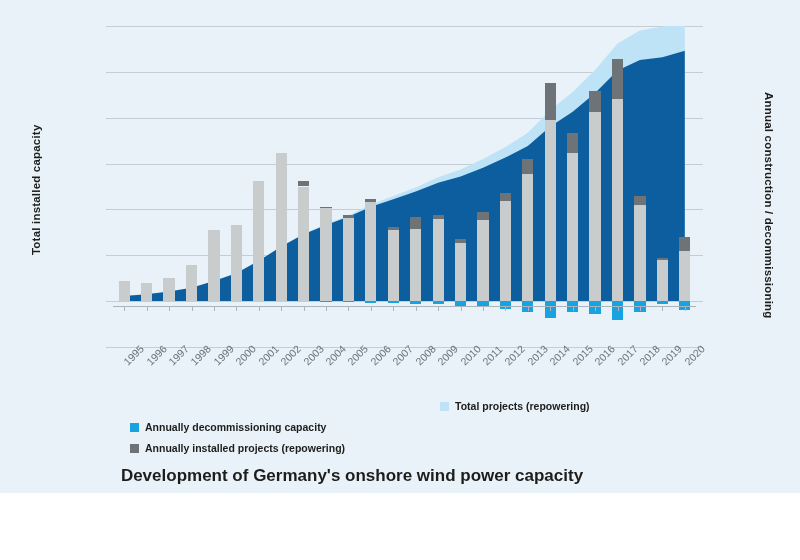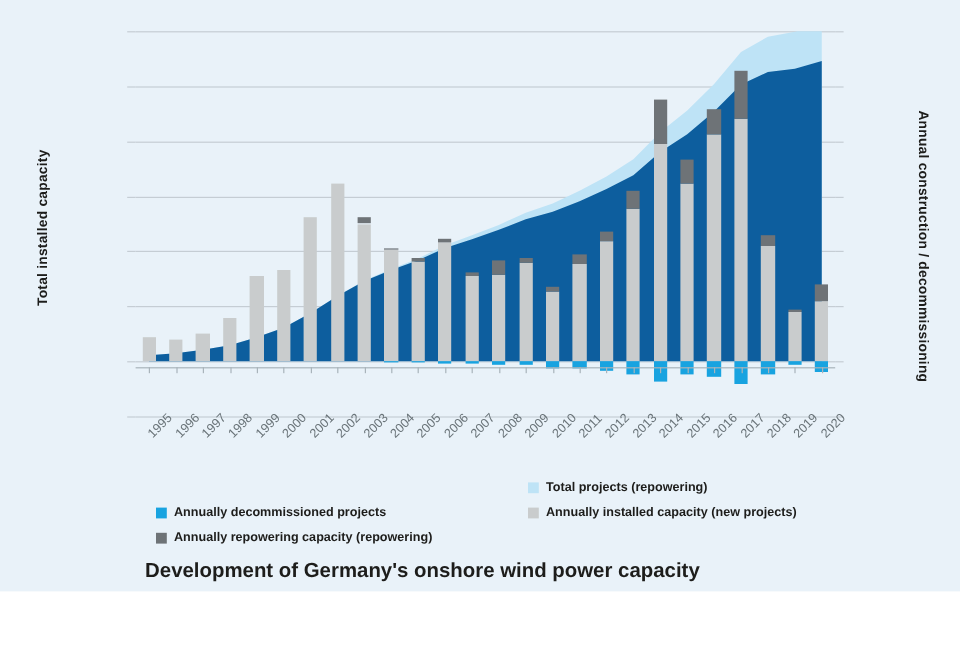--- a/index.html
+++ b/index.html
@@ -211,29 +211,25 @@
         <div class="xlab" style="left: 568.788px; top: 4px;">2020</div>
       </div>
 
     <div class="legend" id="legend">
         <div class="lgitem" style="left: 310px; top: 0px; width: 250px;">
           <span class="sw" style="background: rgb(190, 227, 246);"></span>
           <span class="lgtext">Total projects (repowering)</span>
         </div>
         <div class="lgitem" style="left: 0px; top: 21px; width: 290px;">
           <span class="sw" style="background: rgb(24, 163, 224);"></span>
-          <span class="lgtext">Annually decommissioned projects</span>
-        </div>
-        <div class="lgitem" style="left: 310px; top: 21px; width: 250px;">
-          <span class="sw" style="background: rgb(201, 204, 205);"></span>
-          <span class="lgtext">Annually installed capacity (new projects)</span>
+          <span class="lgtext">Annually decommissioning capacity</span>
         </div>
         <div class="lgitem" style="left: 0px; top: 42px; width: 290px;">
           <span class="sw" style="background: rgb(110, 115, 119);"></span>
-          <span class="lgtext">Annually repowering capacity (repowering)</span>
+          <span class="lgtext">Annually installed projects (repowering)</span>
         </div>
       </div>
 
     <div class="title">Development of Germany's onshore wind power capacity</div>
   </div>
 
   <div class="footer">
     
   </div>
 </div>

